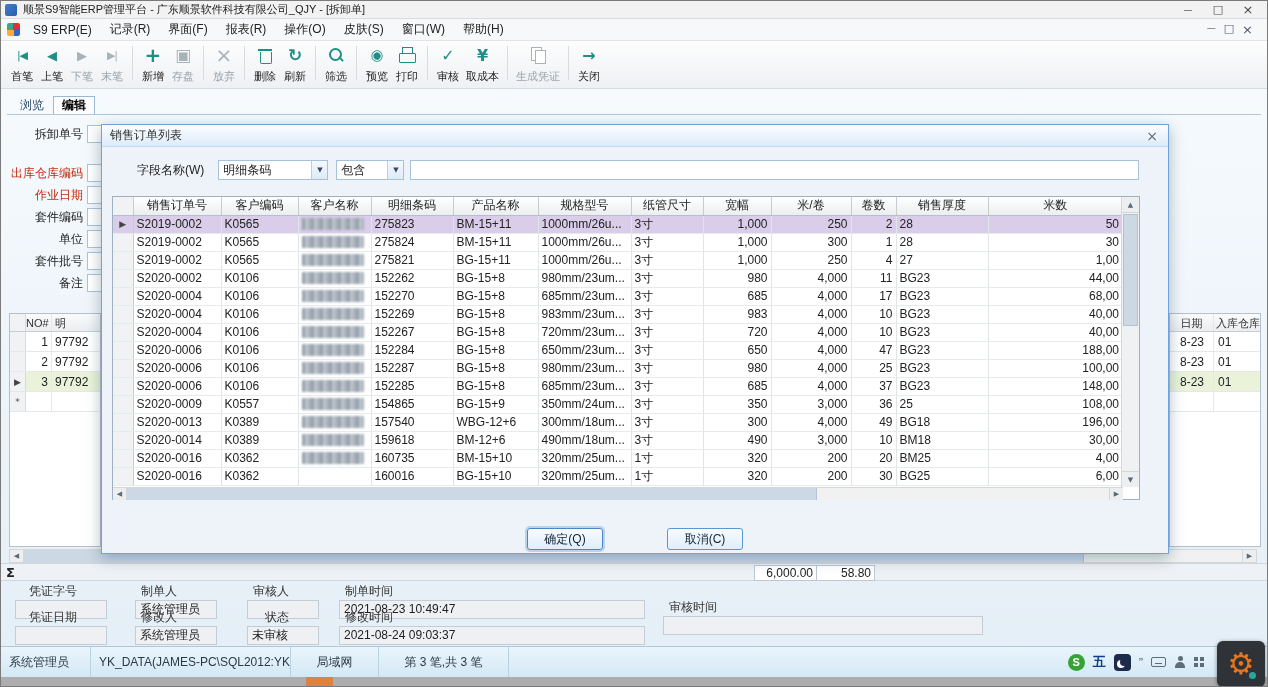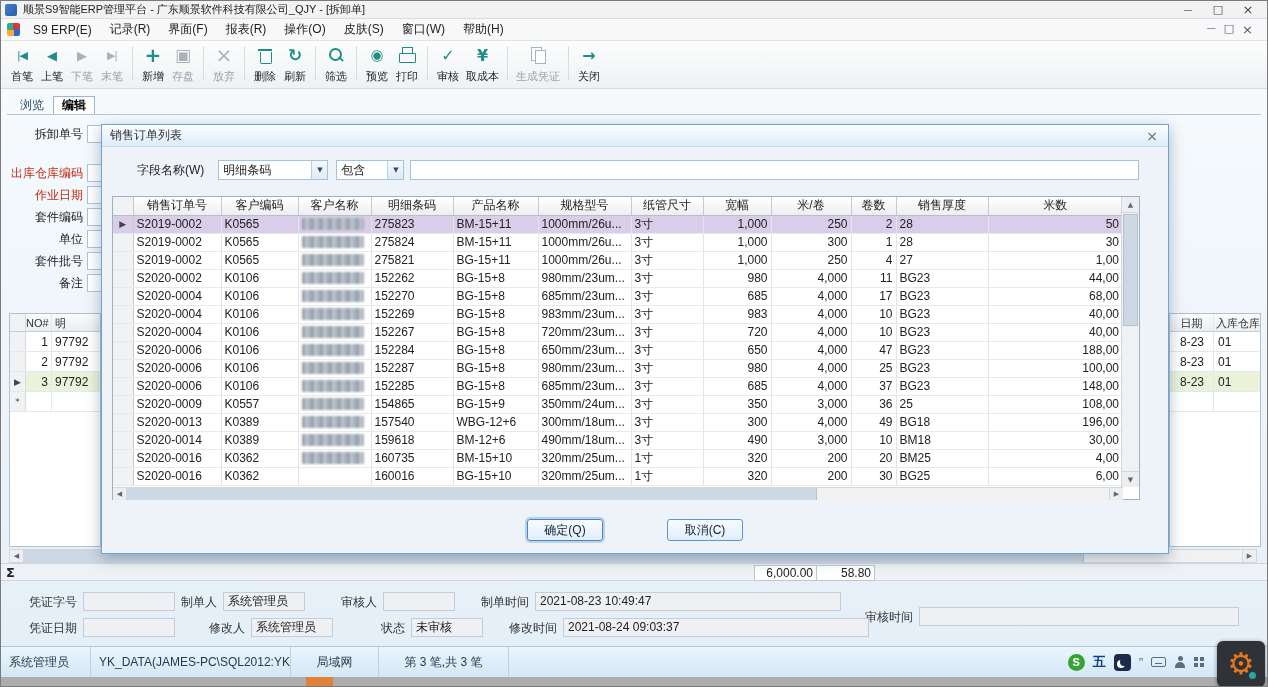--- a/index.html
+++ b/index.html
@@ -120,39 +120,39 @@
   table.sales td.ind, table.sales th.ind { background:#f1f2f4; border-right:1px solid #c8ccd2; text-align:center; padding:0; font-family:"DejaVu Sans",sans-serif; font-size:9px; color:#444; }
   table.sales td.num { text-align:right; }
   .vscroll { position:absolute; right:0; top:0; width:18px; height:290px; background:#f0f1f3; border-left:1px solid #d3d7db; }
   .vs-up, .vs-down { position:absolute; left:0; width:17px; height:16px; display:flex; align-items:center; justify-content:center; background:#eceef0; font-family:"DejaVu Sans",sans-serif; font-size:7px; color:#5a6a78; }
   .vs-up { top:0; border-bottom:1px solid #d3d7db; }
   .vs-down { bottom:0; border-top:1px solid #d3d7db; }
   .vs-up::before { content:"▲"; } .vs-down::before { content:"▼"; }
   .vs-thumb { position:absolute; left:1px; top:17px; width:15px; height:112px; background:#ccd8e4; border:1px solid #b2c2d2; }
   .hscroll { position:relative; width:1010px; height:13px; background:#f1f1f1; border-top:1px solid #d3d7db; display:flex; }
   .hs-thumb { width:690px; height:100%; background:#ccd8e4; border-right:1px solid #b6c4d2; }
-  .dlg-buttons { position:absolute; left:0; top:394px; width:100%; display:flex; justify-content:center; gap:64px; }
+  .dlg-buttons { position:absolute; left:0; top:403px; width:100%; display:flex; justify-content:center; gap:64px; }
   .btn { width:76px; height:22px; font-size:12px; font-family:inherit; color:#123; background:linear-gradient(#f8fbff,#dfeefb); border:1px solid #5a96d2; border-radius:3px; cursor:default; }
   .btn.ok { box-shadow:0 0 0 2px rgba(90,150,210,.35); border-color:#4a86c6; }
 
   
   .sumrow { position:absolute; left:0; top:562px; width:100%; height:18px; background:#eef1f5; border-top:1px solid #cfd6de; border-bottom:1px solid #cfd6de; }
   .sigma { position:absolute; left:5px; top:1px; font-size:13px; font-weight:bold; font-family:"DejaVu Sans",sans-serif; }
   .sumcell { position:absolute; top:1px; height:16px; line-height:15px; background:#fff; border:1px solid #bcc8d4; text-align:right; padding-right:3px; font-size:12px; }
   .sum1 { left:753px; width:63px; }
   .sum2 { left:815px; width:59px; }
 
   
   .frow { position:absolute; left:0; width:1268px; height:20px; display:flex; align-items:center; padding-left:14px; }
   .frow1 { top:590px; } .frow2 { top:616px; }
-  .ffld { display:flex; align-items:flex-end; }
+  .ffld { display:flex; align-items:flex-start;flex-direction:column; }
   .flab { text-align:right; color:#333; margin-right:6px; font-size:12px; white-space:nowrap; }
   .fval { height:19px; line-height:17px; background:#eef0f3; border:1px solid #c4cdd5; font-size:12px; padding:0 4px; overflow:hidden; white-space:nowrap; }
   .frow1 .ffld:nth-child(1) .flab { width:62px; } .frow1 .ffld:nth-child(1) .fval { width:92px; }
-  .frow1 .ffld:nth-child(2) { } .frow1 .ffld:nth-child(2) .flab { width:42px; } .frow1 .ffld:nth-child(2) .fval { width:82px; }
+  .frow1 .ffld:nth-child(2) { margin-left:28px; } .frow1 .ffld:nth-child(2) .flab { width:42px; } .frow1 .ffld:nth-child(2) .fval { width:82px; }
   .frow1 .ffld:nth-child(3) { margin-left:30px; } .frow1 .ffld:nth-child(3) .flab { width:42px; } .frow1 .ffld:nth-child(3) .fval { width:72px; }
   .frow1 .ffld:nth-child(4) { margin-left:20px; } .frow1 .ffld:nth-child(4) .flab { width:54px; } .frow1 .ffld:nth-child(4) .fval { width:306px; }
   .frow1 .ffld:nth-child(5) { margin-left:18px; } .frow1 .ffld:nth-child(5) .flab { width:54px;margin-top:32px; } .frow1 .ffld:nth-child(5) .fval { width:320px; }
   .frow2 .ffld:nth-child(1) .flab { width:62px; } .frow2 .ffld:nth-child(1) .fval { width:92px; }
   .frow2 .ffld:nth-child(2) { margin-left:28px; } .frow2 .ffld:nth-child(2) .flab { width:42px; } .frow2 .ffld:nth-child(2) .fval { width:82px; }
   .frow2 .ffld:nth-child(3) { margin-left:30px; } .frow2 .ffld:nth-child(3) .flab { width:42px; } .frow2 .ffld:nth-child(3) .fval { width:72px; }
   .frow2 .ffld:nth-child(4) { margin-left:20px; } .frow2 .ffld:nth-child(4) .flab { width:54px; } .frow2 .ffld:nth-child(4) .fval { width:306px; }
 
   
   .statusbar { position:absolute; left:0; top:645px; width:100%; height:31px; background:linear-gradient(#eaf5fc,#d3e8f5); border-top:1px solid #abc9dd; display:flex; align-items:stretch; }

